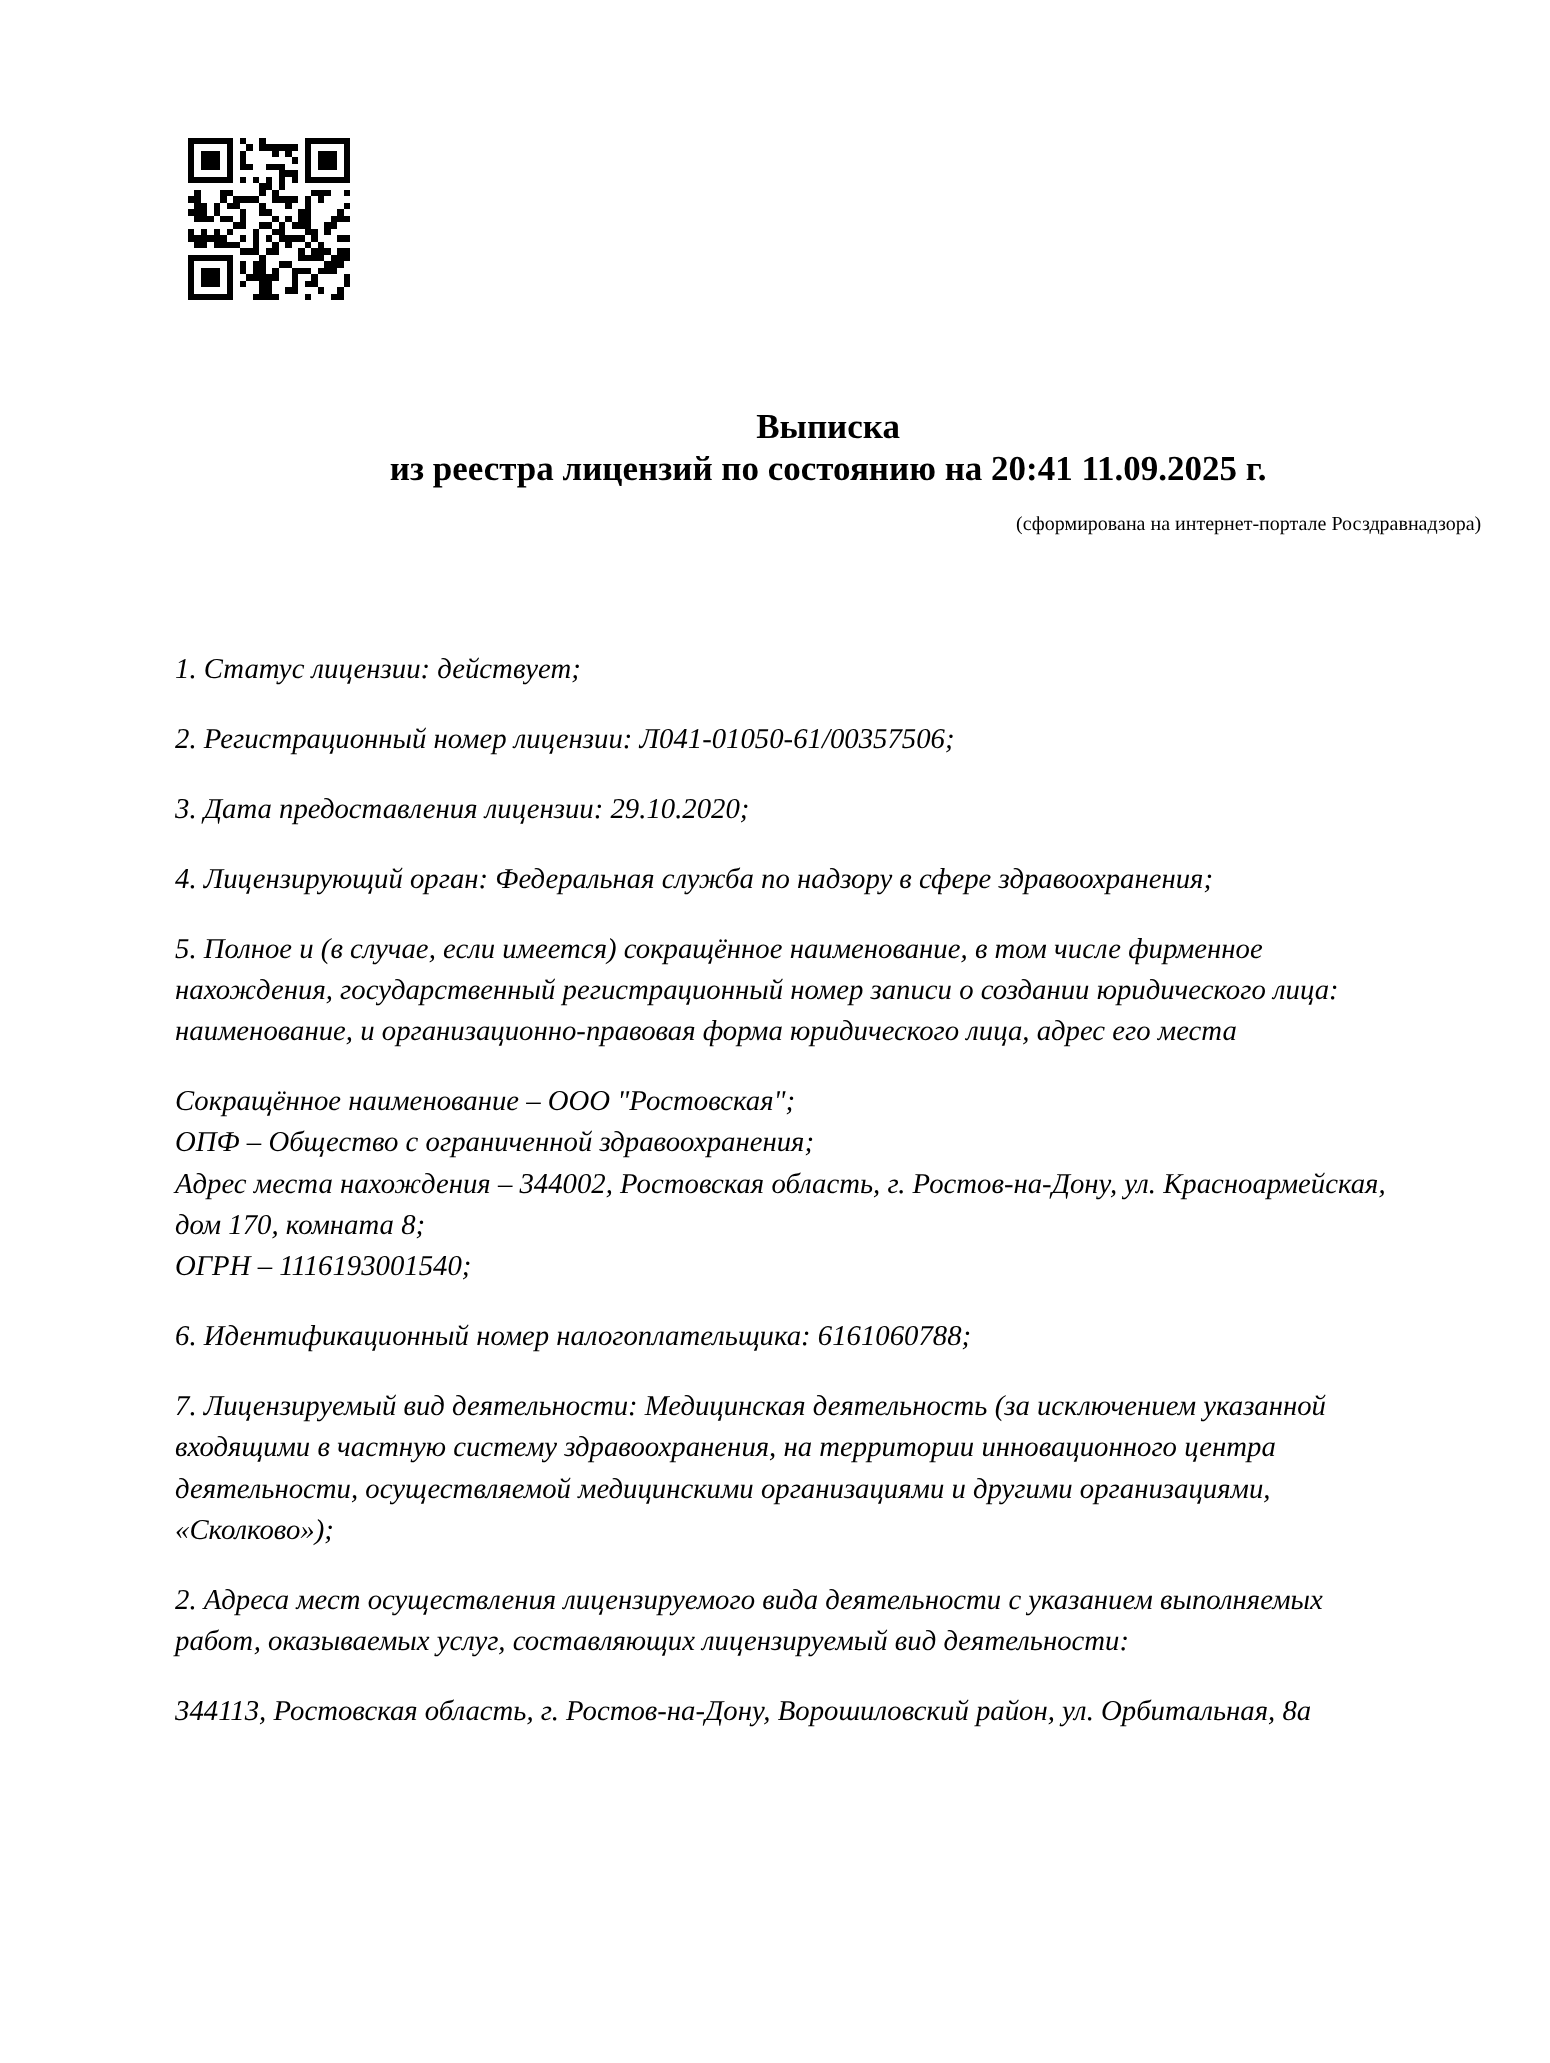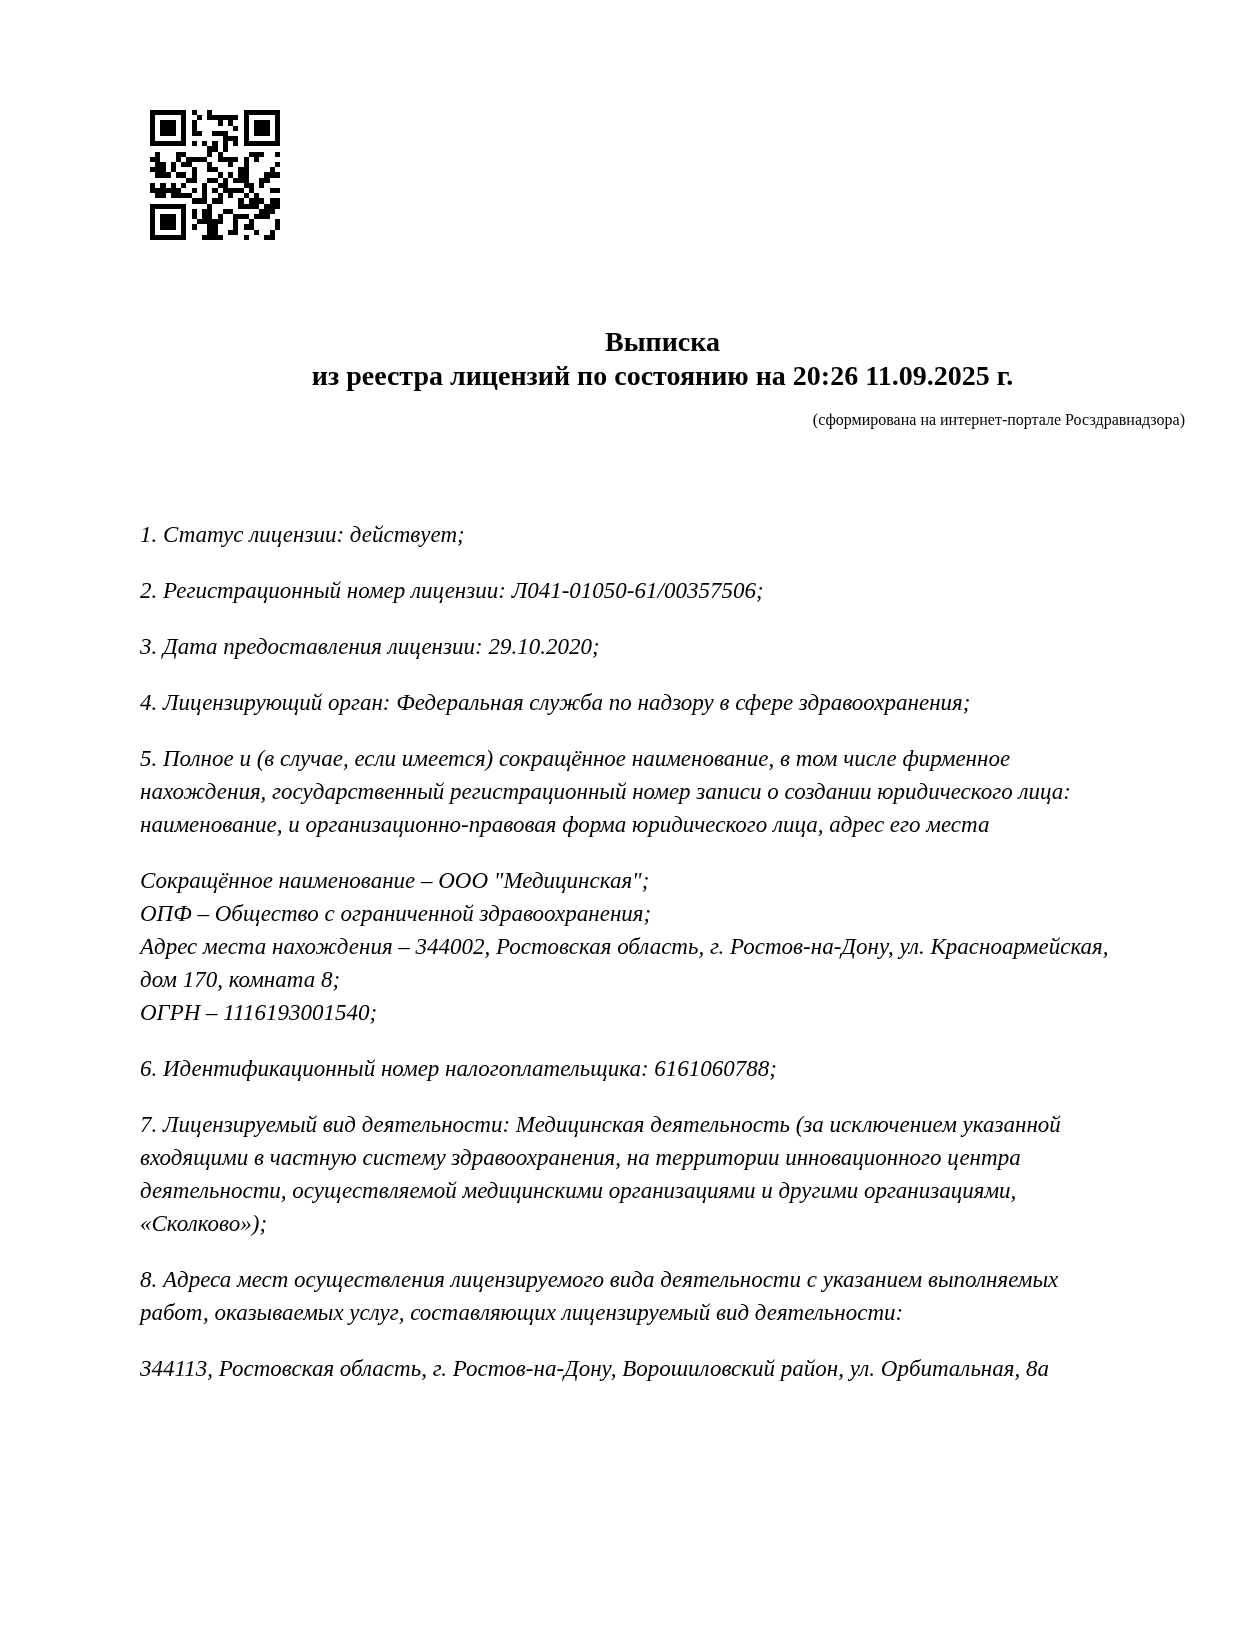--- a/index.html
+++ b/index.html
@@ -327,21 +327,21 @@
           <rect x="18" y="24" width="1" height="1"></rect>
           <rect x="22" y="24" width="1" height="1"></rect>
           <rect x="23" y="24" width="1" height="1"></rect>
         </g>
       </svg>
   </div>
 
   <div class="content">
     <div class="title">
       <div>Выписка</div>
-      <div>из реестра лицензий по состоянию на 20:26 11.09.2025 г.</div>
+      <div>из реестра лицензий по состоянию на 20:41 11.09.2025 г.</div>
     </div>
 
     <div class="subtitle">(сформирована на интернет-портале Росздравнадзора)</div>
 
     <div class="body-text" id="doc-body">
         <div class="para">
           <div class="line">1. Статус лицензии: действует;</div>
         </div>
         <div class="para">
           <div class="line">2. Регистрационный номер лицензии: Л041-01050-61/00357506;</div>
@@ -351,37 +351,37 @@
         </div>
         <div class="para">
           <div class="line">4. Лицензирующий орган: Федеральная служба по надзору в сфере здравоохранения;</div>
         </div>
         <div class="para">
           <div class="line">5. Полное и (в случае, если имеется) сокращённое наименование, в том числе фирменное</div>
           <div class="line">нахождения, государственный регистрационный номер записи о создании юридического лица:</div>
           <div class="line">наименование, и организационно-правовая форма юридического лица, адрес его места</div>
         </div>
         <div class="para">
-          <div class="line">Сокращённое наименование – ООО "Медицинская";</div>
+          <div class="line">Сокращённое наименование – ООО "Ростовская";</div>
           <div class="line">ОПФ – Общество с ограниченной здравоохранения;</div>
           <div class="line">Адрес места нахождения – 344002, Ростовская область, г. Ростов-на-Дону, ул. Красноармейская,</div>
           <div class="line">дом 170, комната 8;</div>
           <div class="line">ОГРН – 1116193001540;</div>
         </div>
         <div class="para">
           <div class="line">6. Идентификационный номер налогоплательщика: 6161060788;</div>
         </div>
         <div class="para">
           <div class="line">7. Лицензируемый вид деятельности: Медицинская деятельность (за исключением указанной</div>
           <div class="line">входящими в частную систему здравоохранения, на территории инновационного центра</div>
           <div class="line">деятельности, осуществляемой медицинскими организациями и другими организациями,</div>
           <div class="line">«Сколково»);</div>
         </div>
         <div class="para">
-          <div class="line">8. Адреса мест осуществления лицензируемого вида деятельности с указанием выполняемых</div>
+          <div class="line">2. Адреса мест осуществления лицензируемого вида деятельности с указанием выполняемых</div>
           <div class="line">работ, оказываемых услуг, составляющих лицензируемый вид деятельности:</div>
         </div>
         <div class="para">
           <div class="line">344113, Ростовская область, г. Ростов-на-Дону, Ворошиловский район, ул. Орбитальная, 8а</div>
         </div>
       </div>
   </div>
 
 </div>
 

